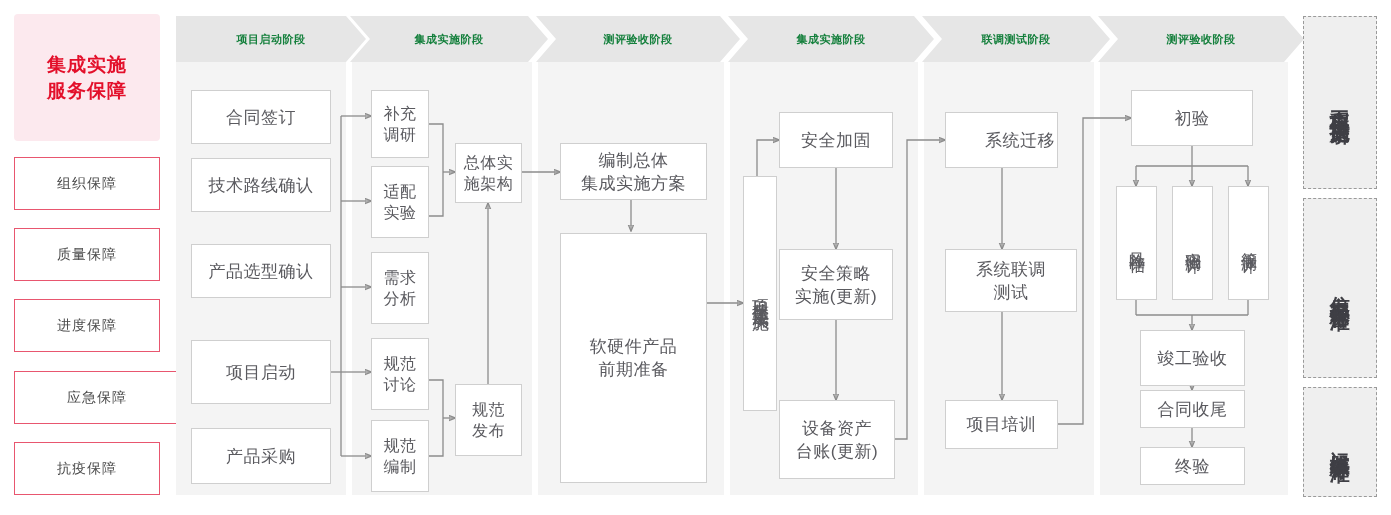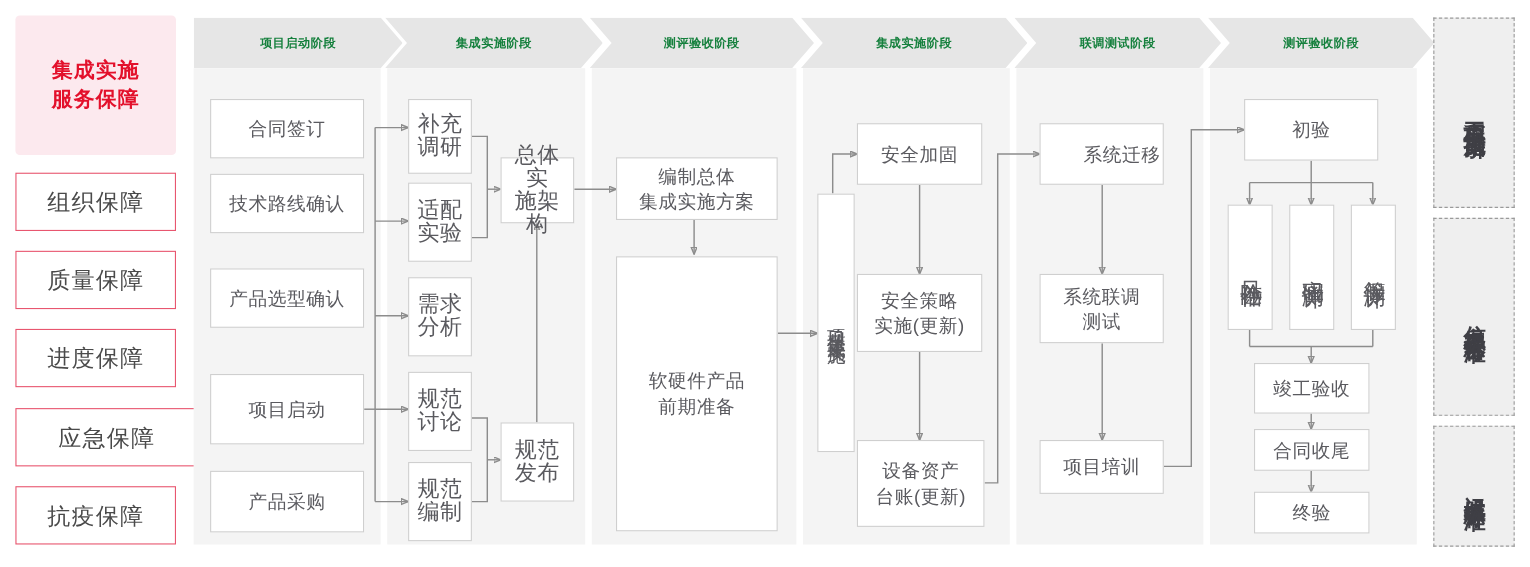--- a/index.html
+++ b/index.html
@@ -33,21 +33,21 @@
     letter-spacing:1px;
   }
   .rail-title span{display:block;}
   .rail-item{
     background:#ffffff;
     border:1.4px solid #e8566f;
     display:flex;
     align-items:center;
     justify-content:center;
     color:#4a4a4a;
-    font-size:21px;
+    font-size:14px;
     letter-spacing:1px;
   }
 
   
   .phase-body{
     background:#f4f4f4;
   }
   .phase-head{
     background:#e6e6e6;
     color:#15803d;
@@ -70,21 +70,21 @@
     display:flex;
     align-items:center;
     justify-content:center;
     text-align:center;
     color:#5a5a5f;
     font-size:17px;
     line-height:23px;
     letter-spacing:.5px;
     padding:2px;
   }
-  .node.small{font-size:20px;line-height:21px;justify-content:center;}
+  .node.small{font-size:16px;line-height:21px;justify-content:center;}
   .node.vert{
     writing-mode:vertical-rl;
     text-orientation:upright;
     letter-spacing:2px;
     line-height:1.05;
   }
 
   
   .std{
     background:#efefef;
@@ -276,40 +276,40 @@
   <div class="abs node wrap" style="left:779px;top:249px;width:114px;height:71px;">
     <span>安全策略<br>实施(更新)</span>
   </div>
   <div class="abs node wrap" style="left:779px;top:400px;width:116px;height:79px;">
     <span>设备资产<br>台账(更新)</span>
   </div>
 
   <div class="abs node" style="left:945px;top:112px;width:113px;height:56px;justify-content:flex-end;">
     <span>系统迁移</span>
   </div>
-  <div class="abs node wrap" style="left:945px;top:249px;width:113px;height:63px;">
+  <div class="abs node wrap" style="left:945px;top:249px;width:132px;height:63px;">
     <span>系统联调<br>测试</span>
   </div>
   <div class="abs node" style="left:945px;top:400px;width:113px;height:49px;">
     <span>项目培训</span>
   </div>
 
   <div class="abs node" style="left:1131px;top:90px;width:122px;height:56px;">
     <span>初验</span>
   </div>
   <div class="abs node vert small" style="left:1116px;top:186px;width:41px;height:114px;">
     <span>风险评估</span>
   </div>
   <div class="abs node vert small" style="left:1172px;top:186px;width:41px;height:114px;">
     <span>密码测评</span>
   </div>
   <div class="abs node vert small" style="left:1228px;top:186px;width:41px;height:114px;">
     <span>等保测评</span>
   </div>
-  <div class="abs node" style="left:1140px;top:330px;width:105px;height:46px;font-family:Liberation Serif, serif;">
+  <div class="abs node" style="left:1140px;top:330px;width:105px;height:56px;font-family:Liberation Serif, serif;">
     <span>竣工验收</span>
   </div>
   <div class="abs node" style="left:1140px;top:390px;width:105px;height:38px;">
     <span>合同收尾</span>
   </div>
   <div class="abs node" style="left:1140px;top:447px;width:105px;height:38px;">
     <span>终验</span>
   </div>
 
   <div class="abs std" style="left:1303px;top:16px;width:74px;height:173px;">

